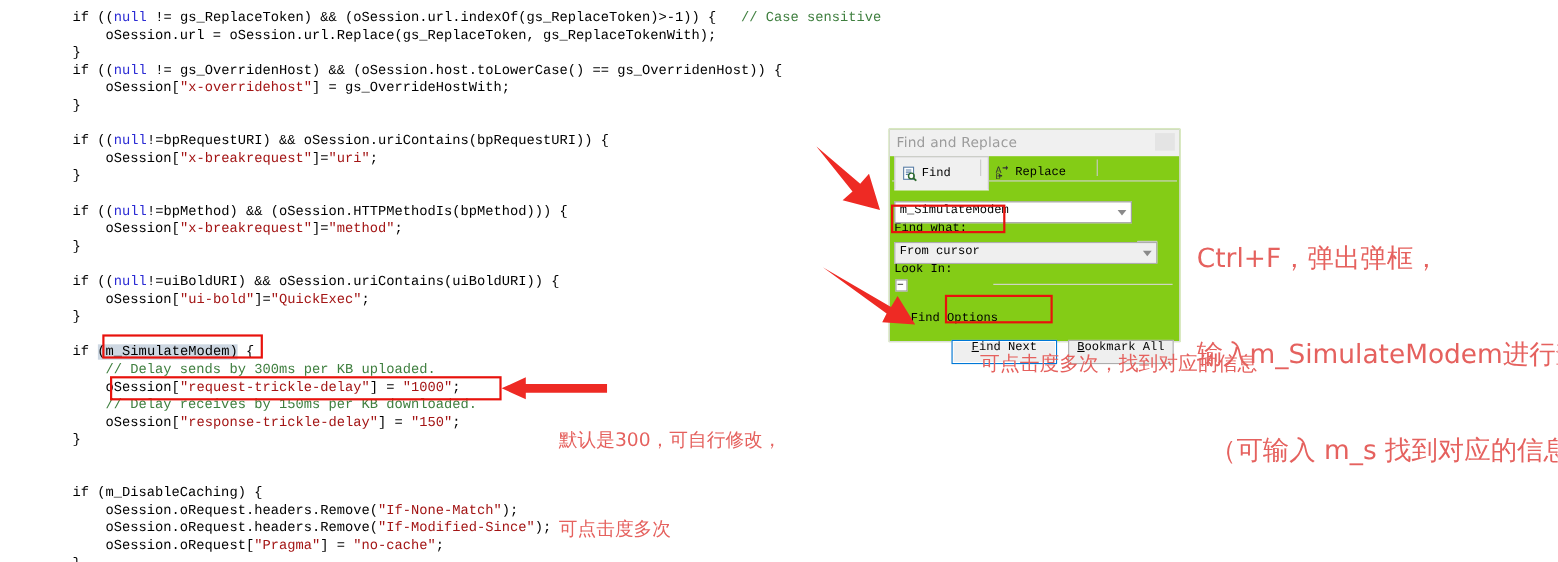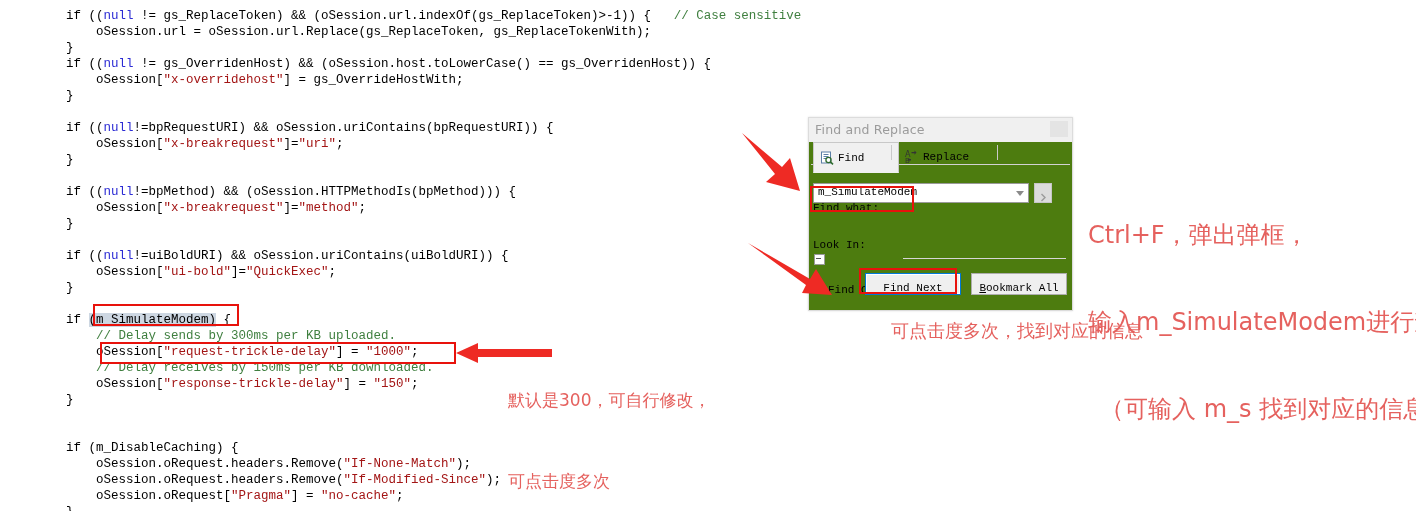--- a/index.html
+++ b/index.html
@@ -29,21 +29,21 @@
   
   .cn{
     position:absolute;
     font-family:"DejaVu Sans","Liberation Sans",sans-serif;
     color:#e5615e;
     white-space:pre;
   }
   
   #find-dialog{
     position:absolute;left:808px;top:117px;width:263px;height:192px;
-    background:#4d7c0f;
+    background:#84cc16;
     border:1px solid #dcdcdc;
     box-shadow:0 0 2px rgba(0,0,0,.12);
     font-family:"Liberation Mono","DejaVu Sans Mono",monospace;
     font-size:11px;
     color:#000;
   }
   #dlg-titlebar{
     height:24px;position:relative;background:#f0f0f0;
   }
   #dlg-title{
@@ -73,22 +73,22 @@
   }
   .fld.gray{background:#efefef;border:1px solid #adadad;}
   .fld-text{position:absolute;left:4px;top:2px;font-size:11px;color:#000;}
   .caret-dn{
     position:absolute;right:4px;top:50%;margin-top:-2px;
     width:0;height:0;border-left:4px solid transparent;border-right:4px solid transparent;
     border-top:5px solid #8a8a8a;
   }
   .btn{
     position:absolute;background:#efefef;border:1px solid #adadad;
-    box-sizing:border-box;display:flex;align-items:flex-end;justify-content:center;
-    font-size:11px;color:#000;
+    box-sizing:border-box;display:flex;align-items:flex-start;justify-content:center;
+    font-size:11px;color:#000;margin-top:36px;
   }
   .btn.default{border:1px solid #0078d7;box-shadow:inset 0 0 0 1px #fff;}
   .u{text-decoration:underline;}
   .grp-line{position:absolute;height:1px;background:#d6d6d6;}
   .plusbox{
     position:absolute;width:9px;height:9px;border:1px solid #9a9a9a;background:#fff;
   }
   .plusbox:before{content:"";position:absolute;left:1px;top:3px;width:5px;height:1px;background:#555;}
   svg{display:block;}
 </style>
@@ -150,20 +150,24 @@
     <span class="fld-text">m_SimulateModem</span>
     <span class="caret-dn"></span>
   </div>
   <div class="btn" style="left:225px;top:65px;width:18px;height:20px;background:#dcdcdc;border:1px solid #c6c6c6;">
     <svg width="9" height="9" viewBox="0 0 9 9">
       <path d="M2.5 1 L6 4.5 L2.5 8" fill="none" stroke="#9b9b9b" stroke-width="1.4"></path>
     </svg>
   </div>
 
   <div class="lbl" style="left:4px;top:89px;text-align:center;">Look In:</div>
+  <div class="fld gray" style="left:4px;top:102px;width:239px;height:20px;">
+    <span class="fld-text">From cursor</span>
+    <span class="caret-dn"></span>
+  </div>
 
   <div class="plusbox" style="left:5px;top:136px;"></div>
   <div class="lbl" style="left:19px;top:134px;">Find Options</div>
   <div class="grp-line" style="left:94px;top:140px;width:163px;"></div>
 
   <div class="btn default" style="left:56px;top:155px;width:96px;height:22px;">
     <span><span class="u">F</span><span>ind Next</span></span>
   </div>
   <div class="btn" style="left:162px;top:155px;width:96px;height:22px;">
     <span><span class="u">B</span><span>ookmark All</span></span>

